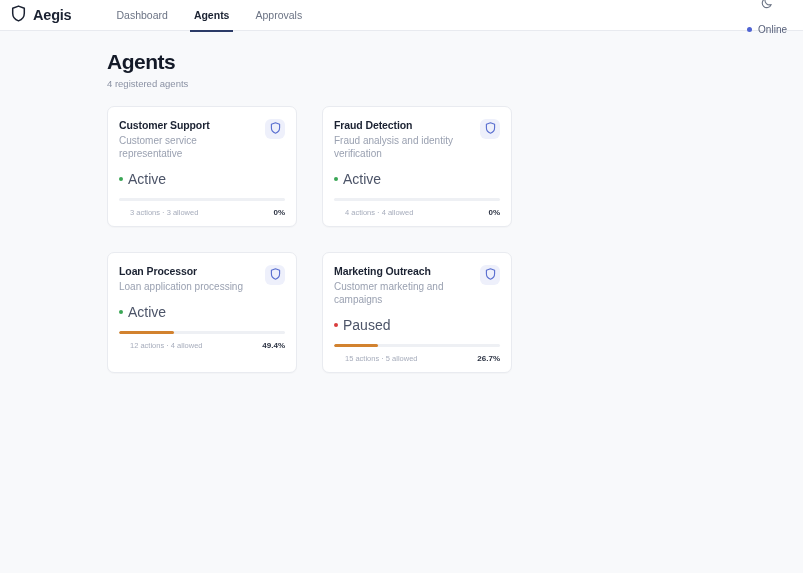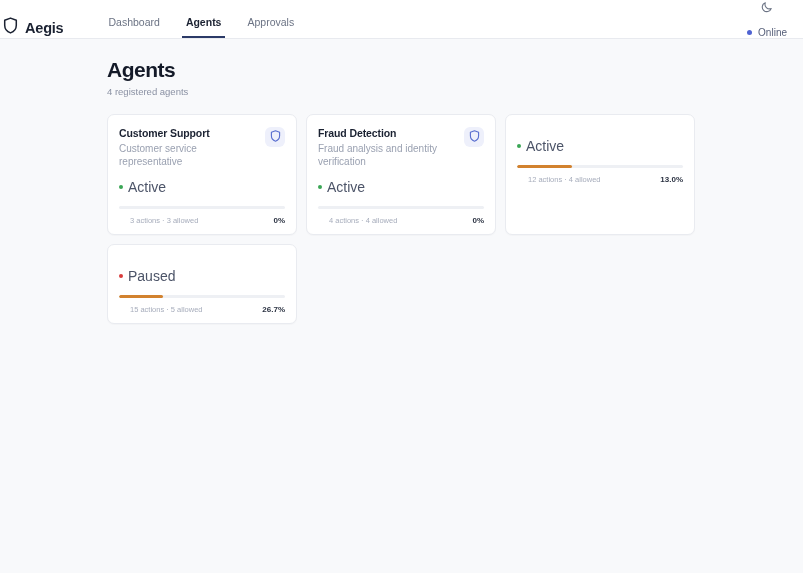--- a/index.html
+++ b/index.html
@@ -12,26 +12,26 @@
 
   body {
     font-family: "Liberation Sans", sans-serif;
     background: #f8f9fb;
     color: #1e2433;
     -webkit-font-smoothing: antialiased;
   }
 
   
   .topbar {
-    height: 39px;
+    height: 31px;
     background: #ffffff;
     border-bottom: 1px solid #e8eaef;
     display: flex;
-    align-items: flex-end;
-    padding: 0 16px 0 3px;
+    align-items: center;
+    padding: 0 16px 0 11px;
   }
 
   .brand {
     display: flex;
     align-items: center;
     gap: 7px;
     margin-right: 32px;
   }
 
   .brand-name {
@@ -123,21 +123,21 @@
   .page-subtitle {
     font-size: 9.5px;
     color: #8a91a3;
     margin-top: 4px;
   }
 
   
   .cards {
     display: flex;
     flex-wrap: wrap;
-    gap: 9px;
+    gap: 25px;
     margin-top: 17px;
     width: 598px;
   }
 
   .card {
     width: 190px;
     background: #ffffff;
     border: 1px solid #e9ebf0;
     border-radius: 7px;
     padding: 12px 11px 9px 11px;
@@ -312,34 +312,60 @@
       <div class="progress-track">
         <div class="progress-fill" style="width:0%"></div>
       </div>
       <div class="card-foot">
         <span class="card-actions">4 actions · 4 allowed</span>
         <span class="card-percent">0%</span>
       </div>
     </div>
 
     <div class="card">
+      <div class="card-head">
+        <div>
+          <div class="card-title">Loan Processor</div>
+          <div class="card-desc">Loan application processing</div>
+        </div>
+        <div class="card-badge">
+          <span>
+            <svg width="11" height="12" viewBox="0 0 15 17" fill="none">
+              <path d="M7.5 1.1 L13.3 3.3 V8.2 C13.3 12.1 10.8 14.7 7.5 15.9 C4.2 14.7 1.7 12.1 1.7 8.2 V3.3 Z" stroke="#5a6fd0" stroke-width="1.6" stroke-linejoin="round" fill="none"></path>
+            </svg>
+          </span>
+        </div>
+      </div>
       <div class="card-status">
         <span class="dot" style="background:#3aa655"></span>
         <span>Active</span>
       </div>
       <div class="progress-track">
         <div class="progress-fill" style="width:33.3%"></div>
       </div>
       <div class="card-foot">
         <span class="card-actions">12 actions · 4 allowed</span>
-        <span class="card-percent">13.0%</span>
+        <span class="card-percent">49.4%</span>
       </div>
     </div>
 
     <div class="card">
+      <div class="card-head">
+        <div>
+          <div class="card-title">Marketing Outreach</div>
+          <div class="card-desc">Customer marketing and campaigns</div>
+        </div>
+        <div class="card-badge">
+          <span>
+            <svg width="11" height="12" viewBox="0 0 15 17" fill="none">
+              <path d="M7.5 1.1 L13.3 3.3 V8.2 C13.3 12.1 10.8 14.7 7.5 15.9 C4.2 14.7 1.7 12.1 1.7 8.2 V3.3 Z" stroke="#5a6fd0" stroke-width="1.6" stroke-linejoin="round" fill="none"></path>
+            </svg>
+          </span>
+        </div>
+      </div>
       <div class="card-status">
         <span class="dot" style="background:#d93b3b"></span>
         <span>Paused</span>
       </div>
       <div class="progress-track">
         <div class="progress-fill" style="width:26.7%"></div>
       </div>
       <div class="card-foot">
         <span class="card-actions">15 actions · 5 allowed</span>
         <span class="card-percent">26.7%</span>

